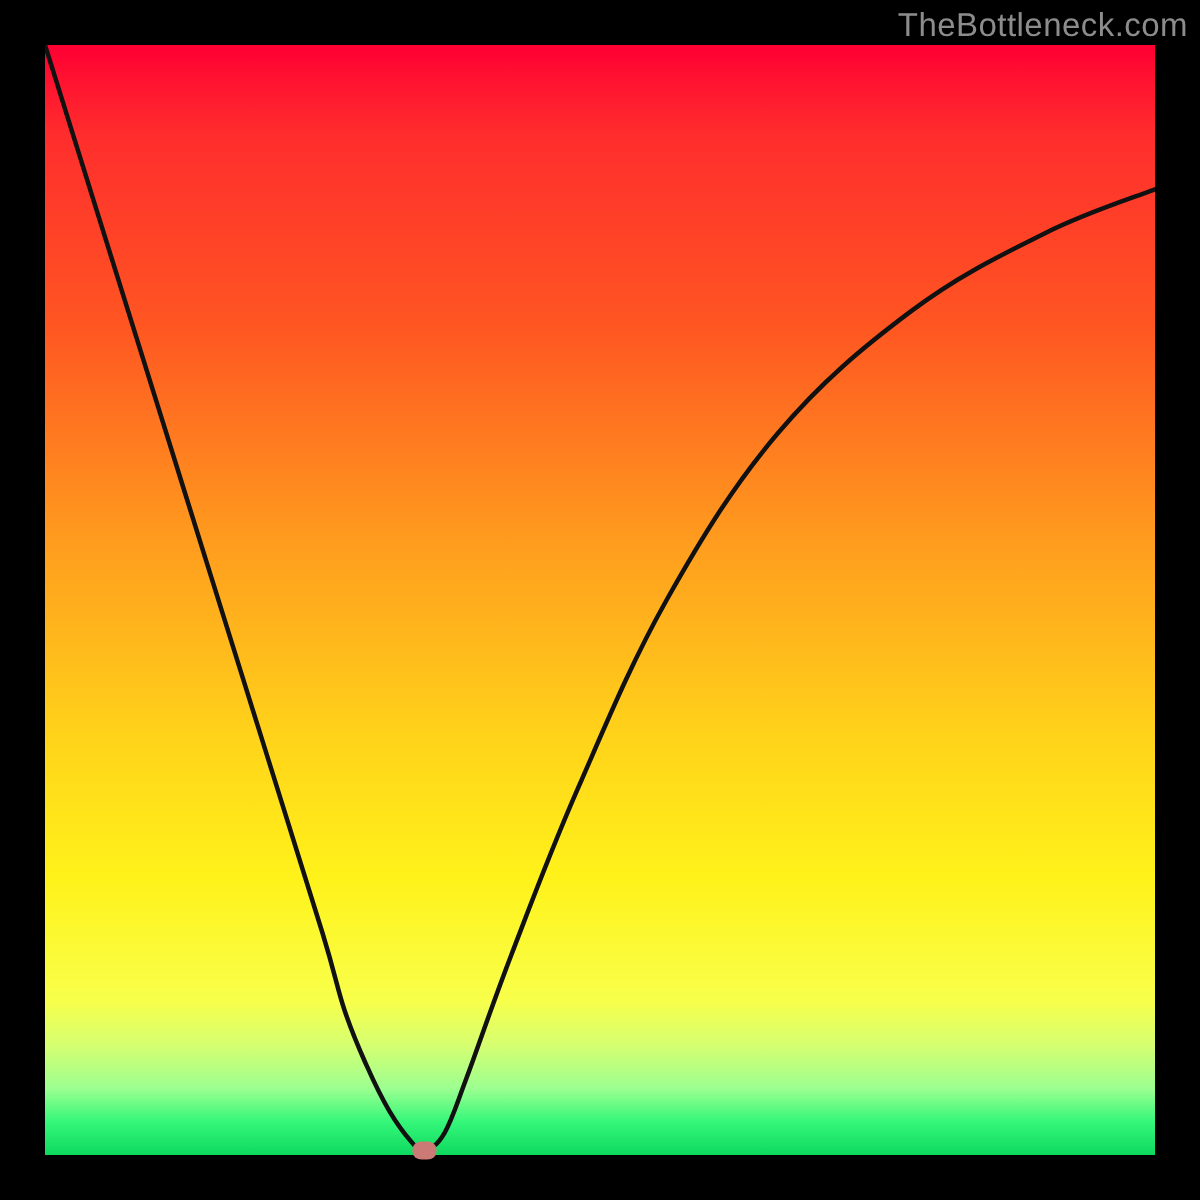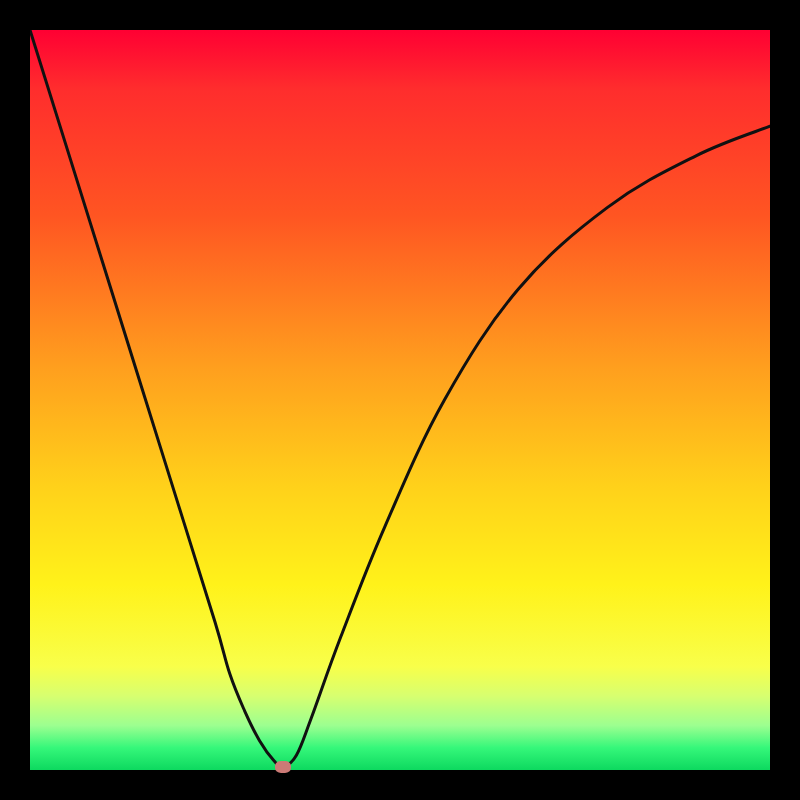--- a/index.html
+++ b/index.html
@@ -61,20 +61,21 @@
     border-radius: 6px / 5px;
     background: #cc7a76;
     transform: translate(-50%, -50%);
   }
 </style>
 </head>
 <body>
 
 <div class="canvas">
 
+  <div class="attribution">TheBottleneck.com</div>
 
   <div class="plot-area">
     <svg class="curve" viewBox="0 0 740 740" preserveAspectRatio="none">
       <path fill="none" stroke="#111111" stroke-width="3" stroke-linecap="round" stroke-linejoin="round" d="M 0,0 C 6.66,21.311999999999994 23.68,75.77599999999998 37,118.39999999999998 C 50.32,161.02399999999997 60.68,194.17599999999996 74,236.79999999999995 C 87.32,279.424 97.68,312.57599999999996 111,355.2 C 124.32,397.824 134.68,430.976 148,473.6 C 161.32,516.224 175.676,561.364 185,592 C 194.324,622.636 194.472,627.8159999999999 199.8,643.8 C 205.12800000000001,659.784 209.272,668.8119999999999 214.6,680.8 C 219.928,692.788 224.072,701.3424 229.4,710.4 C 234.728,719.4576 239.9376,726.3248 244.20000000000002,731.12 C 248.46240000000003,735.9152 249.08400000000003,738.1056 253.08,737.04 C 257.076,735.9744 261.3384,733.9912 266.4,725.2 C 271.4616,716.4088 273.20799999999997,709.5120000000001 281.2,688.2 C 289.192,666.888 297.48,641.432 310.8,606.8 C 324.12,572.1679999999999 336.55199999999996,538.424 355.2,495.79999999999995 C 373.848,453.176 390.42400000000004,412.62399999999997 414.40000000000003,370 C 438.37600000000003,327.37600000000003 459.096,293.632 488.40000000000003,259 C 517.7040000000001,224.368 545.2320000000001,201.57600000000002 577.2,177.60000000000002 C 609.168,153.62400000000002 636.696,140.45200000000006 666,125.80000000000007 C 695.304,111.14800000000007 726.68,101.52800000000005 740,96.20000000000005"></path>
     </svg>
     <div class="minimum-dot" style="left: 253.08px; top: 737.04px; background: rgb(204, 122, 118);"></div>
   </div>
 
 </div>
 

